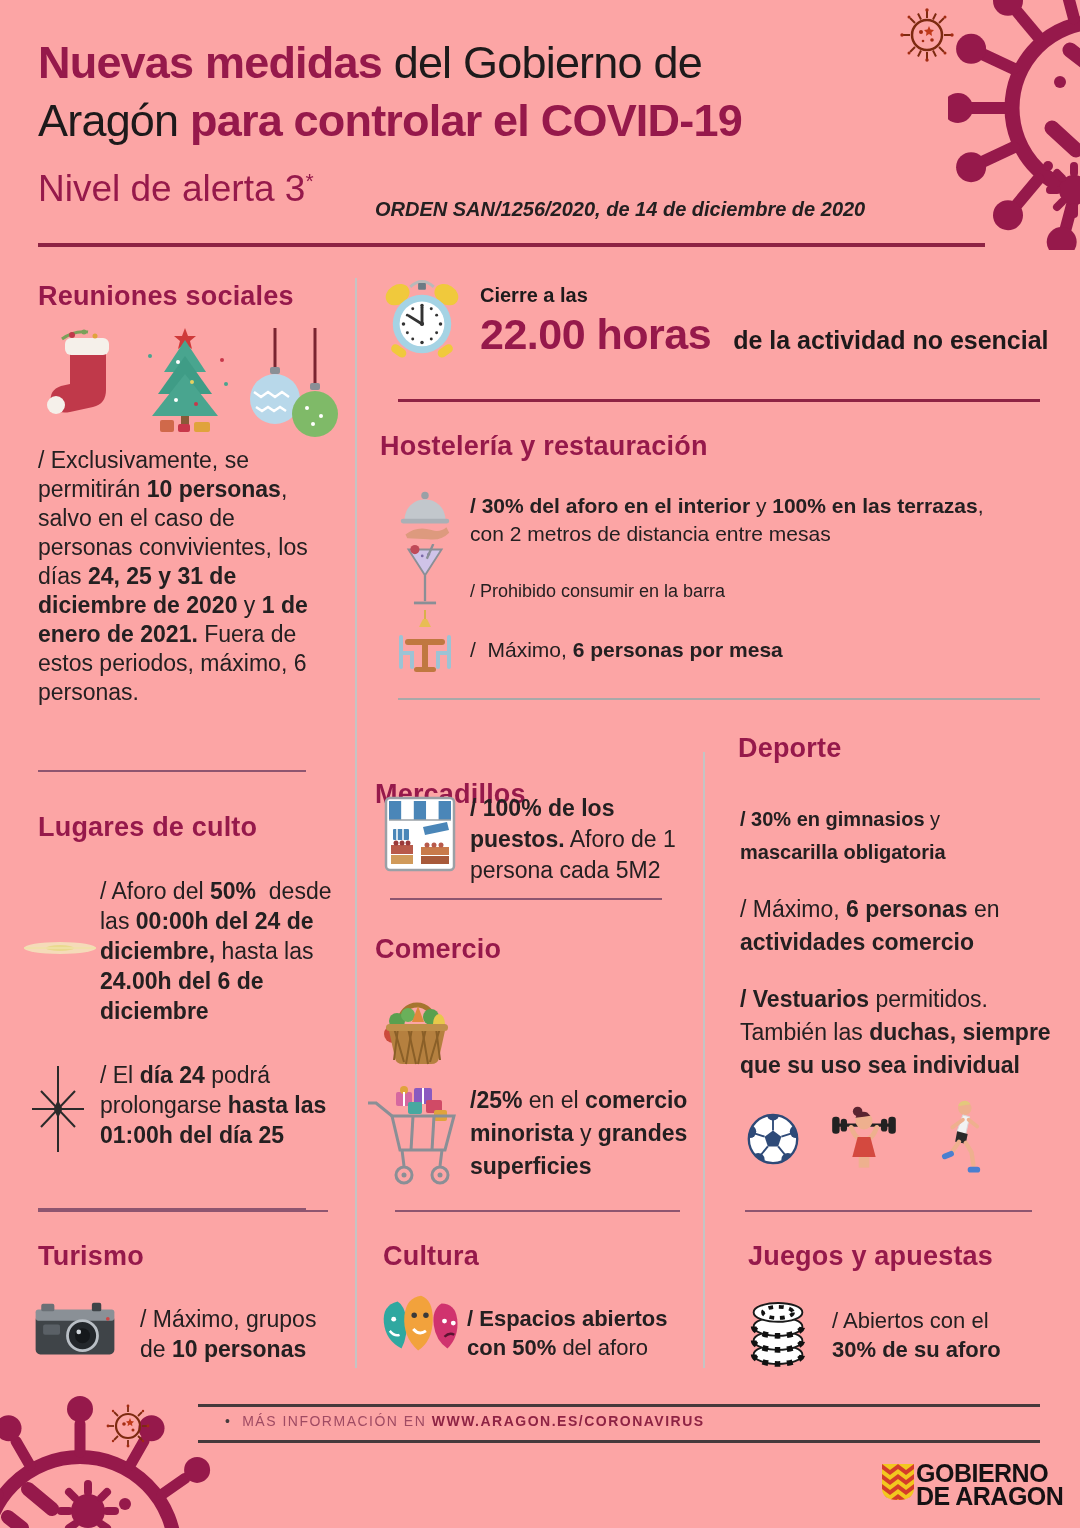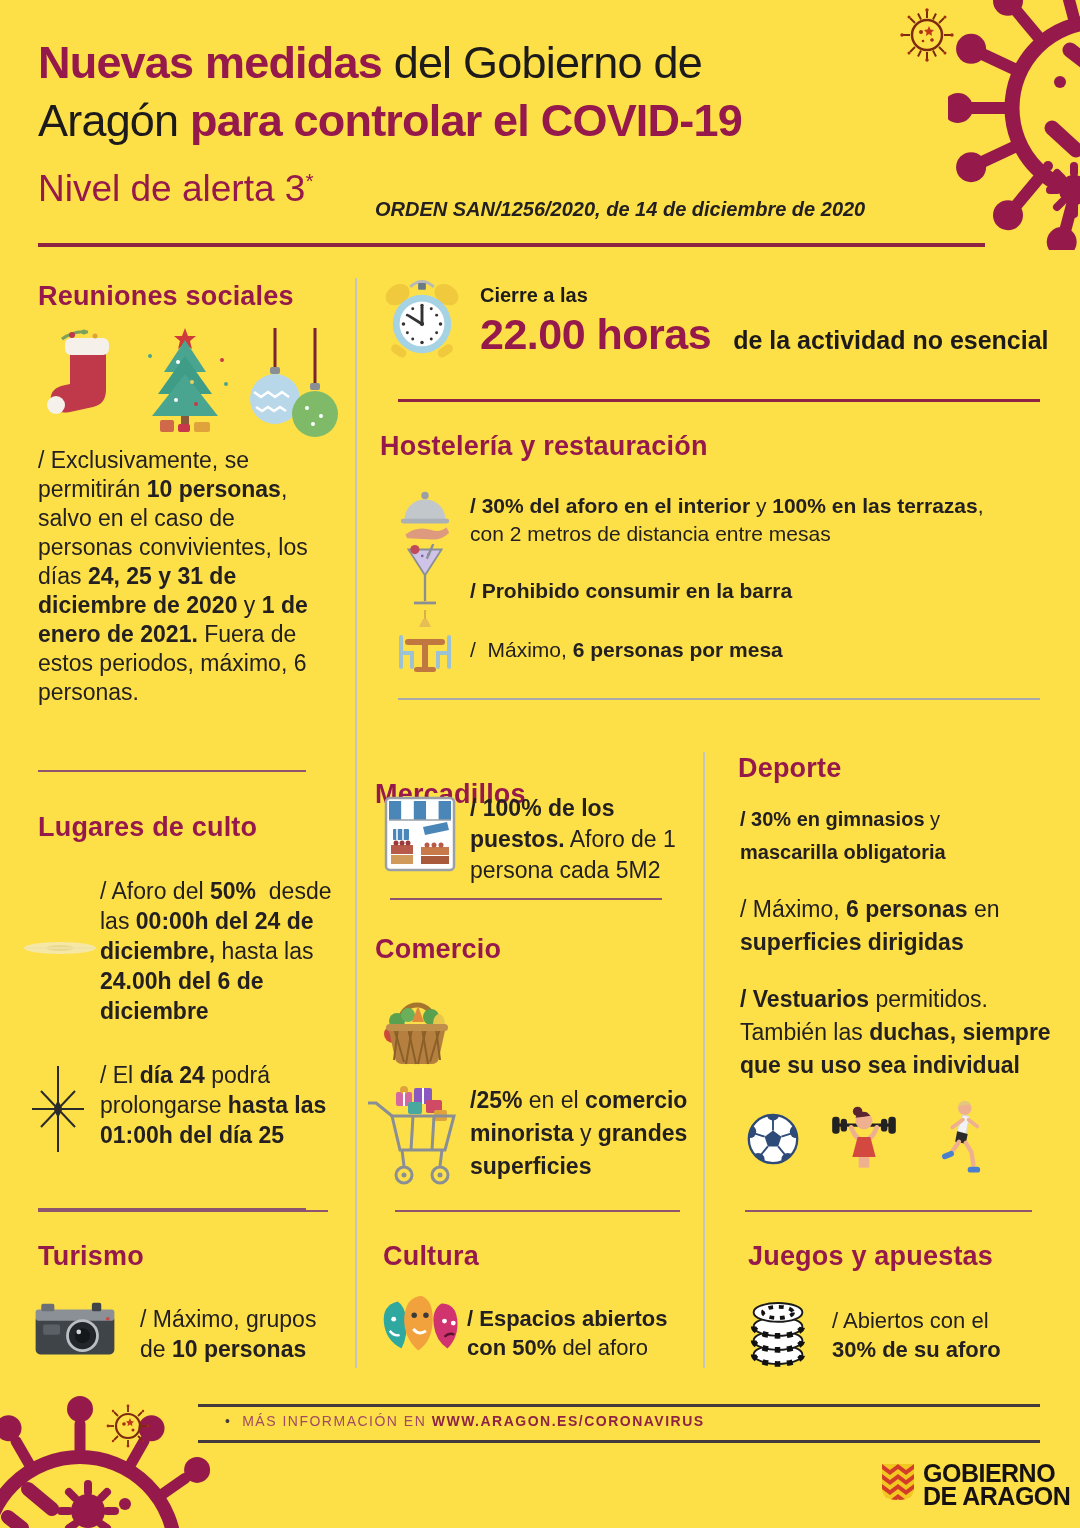--- a/index.html
+++ b/index.html
@@ -1,16 +1,16 @@
 <!DOCTYPE html>
 <html><head>
 <meta charset="utf-8">
 <style>
   html,body{margin:0;padding:0;background:#fff;}
-  .page{position:relative;width:1080px;height:1528px;background:#fde047;overflow:hidden;
+  .page{position:relative;width:1080px;height:1528px;background:#fca5a5;overflow:hidden;
         font-family:"Liberation Sans","DejaVu Sans",sans-serif;color:#242021;}
   .abs{position:absolute;}
   .rich{position:absolute;white-space:pre-wrap;}
   .b{font-weight:700;}
   .accent{color:#96194b;font-weight:800;}
   .dark{color:#453a3c;}
   .h{position:absolute;font-weight:800;color:#96194b;font-size:27px;letter-spacing:.2px;}
 
   #title{left:38px;top:34px;font-size:45px;line-height:58px;font-weight:400;color:#1d1a1b;letter-spacing:-.8px;}
   #alert{left:38px;top:168px;font-size:37px;color:#96194b;font-weight:400;}
@@ -45,36 +45,36 @@
   #cierre-1{left:480px;top:284px;font-size:20px;font-weight:700;color:#1d1a1b;}
   #cierre-2{left:480px;top:310px;display:flex;align-items:baseline;gap:22px;}
   #cierre-time{font-size:43px;font-weight:800;color:#96194b;letter-spacing:-.5px;}
   #cierre-scope{font-size:25px;font-weight:700;color:#1d1a1b;}
   #rule-cierre{left:398px;top:399px;width:642px;height:3px;background:#8e2344;}
 
   #host-h{left:380px;top:431px;}
   #host-icon-1{left:398px;top:488px;}
   #host-t1{left:470px;top:492px;font-size:21px;line-height:28px;}
   #host-icon-2{left:406px;top:544px;}
-  #host-t2{left:470px;top:577px;font-size:21px;line-height:28px;font-weight:bold;}
+  #host-t2{left:470px;top:577px;font-size:18px;line-height:28px;}
   #host-icon-3{left:392px;top:610px;}
   #host-t3{left:470px;top:636px;font-size:21px;line-height:28px;}
   #div-host{left:398px;top:698px;width:642px;height:2px;background:#a9a9a9;}
 
   #merc-h{left:375px;top:738px;margin-top:41px;}
   #market{left:383px;top:795px;}
   #merc-t{left:470px;top:793px;font-size:23px;line-height:31px;}
   #div-c1{left:390px;top:898px;width:272px;}
   #com-h{left:375px;top:934px;}
   #basket{left:380px;top:992px;}
   #com-t1{left:470px;top:994px;font-size:23px;line-height:32px;}
   #cart{left:366px;top:1086px;}
   #com-t2{left:470px;top:1084px;font-size:23px;line-height:33px;}
 
-  #dep-h{left:738px;top:733px;margin-top:20px;}
+  #dep-h{left:738px;top:733px;}
   #dep-t1{left:740px;top:803px;font-size:20px;line-height:33px;}
   #dep-t2{left:740px;top:893px;font-size:23px;line-height:33px;}
   #dep-t3{left:740px;top:983px;font-size:23px;line-height:33px;}
   #soccer{left:746px;top:1112px;}
   #lifter{left:830px;top:1104px;}
   #runner{left:936px;top:1098px;}
 
   #div-b1{left:38px;top:1210px;width:290px;}
   #div-b2{left:395px;top:1210px;width:285px;}
   #div-b3{left:745px;top:1210px;width:287px;}
@@ -85,21 +85,21 @@
 
   #juegos-h{left:748px;top:1241px;}
   #chips{left:748px;top:1296px;}
   #juegos-t{left:832px;top:1306px;font-size:22px;line-height:29px;}
 
   .fline{position:absolute;height:3px;background:#453a3c;}
   #f-line1{left:198px;top:1404px;width:842px;}
   #f-info{left:225px;top:1413px;font-size:14px;letter-spacing:1.5px;color:#a04b63;font-weight:400;}
   #f-line2{left:198px;top:1440px;width:842px;}
   #f-info .b{color:#8e2344;text-align:center;}
-  #logo{left:880px;top:1462px;display:flex;gap:7px;align-items:flex-start;}
+  #logo{left:880px;top:1462px;display:flex;align-items:flex-start;}
   #logo-text{font-size:25px;line-height:23px;font-weight:800;color:#161214;letter-spacing:-.5px;}
   #virus-bottom{left:0px;top:1389px;}
 </style>
 </head>
 <body>
 
 <div class="page">
 
   <div class="abs" id="title">
     <div><span class="b accent">Nuevas medidas</span><span> del Gobierno de</span></div>
@@ -434,21 +434,21 @@
       <circle cx="74" cy="89" r="2.5" fill="#8a8f96"></circle>
   </svg>
   <div class="rich" id="com-t2"><span class="b">/25%</span><span> en el </span><span class="b">comercio
 minorista</span><span> y </span><span class="b">grandes
 superficies</span></div>
 
   <div class="h" id="dep-h">Deporte</div>
   <div class="rich" id="dep-t1"><span class="b">/ 30% en gimnasios</span><span> y
 </span><span class="b">mascarilla obligatoria</span></div>
   <div class="rich" id="dep-t2"><span>/ Máximo, </span><span class="b">6 personas</span><span> en
-</span><span class="b">superficies dirigidas</span></div>
+</span><span class="b">actividades comercio</span></div>
   <div class="rich" id="dep-t3"><span class="b">/ Vestuarios</span><span> permitidos.
 También las </span><span class="b">duchas, siempre
 que su uso sea individual</span></div>
 
   <svg class="abs" id="soccer" width="54" height="54" viewBox="0 0 58 58">
     <defs>
         <clipPath id="sc">
           <circle cx="29" cy="29" r="26"></circle>
         </clipPath>
       </defs>

